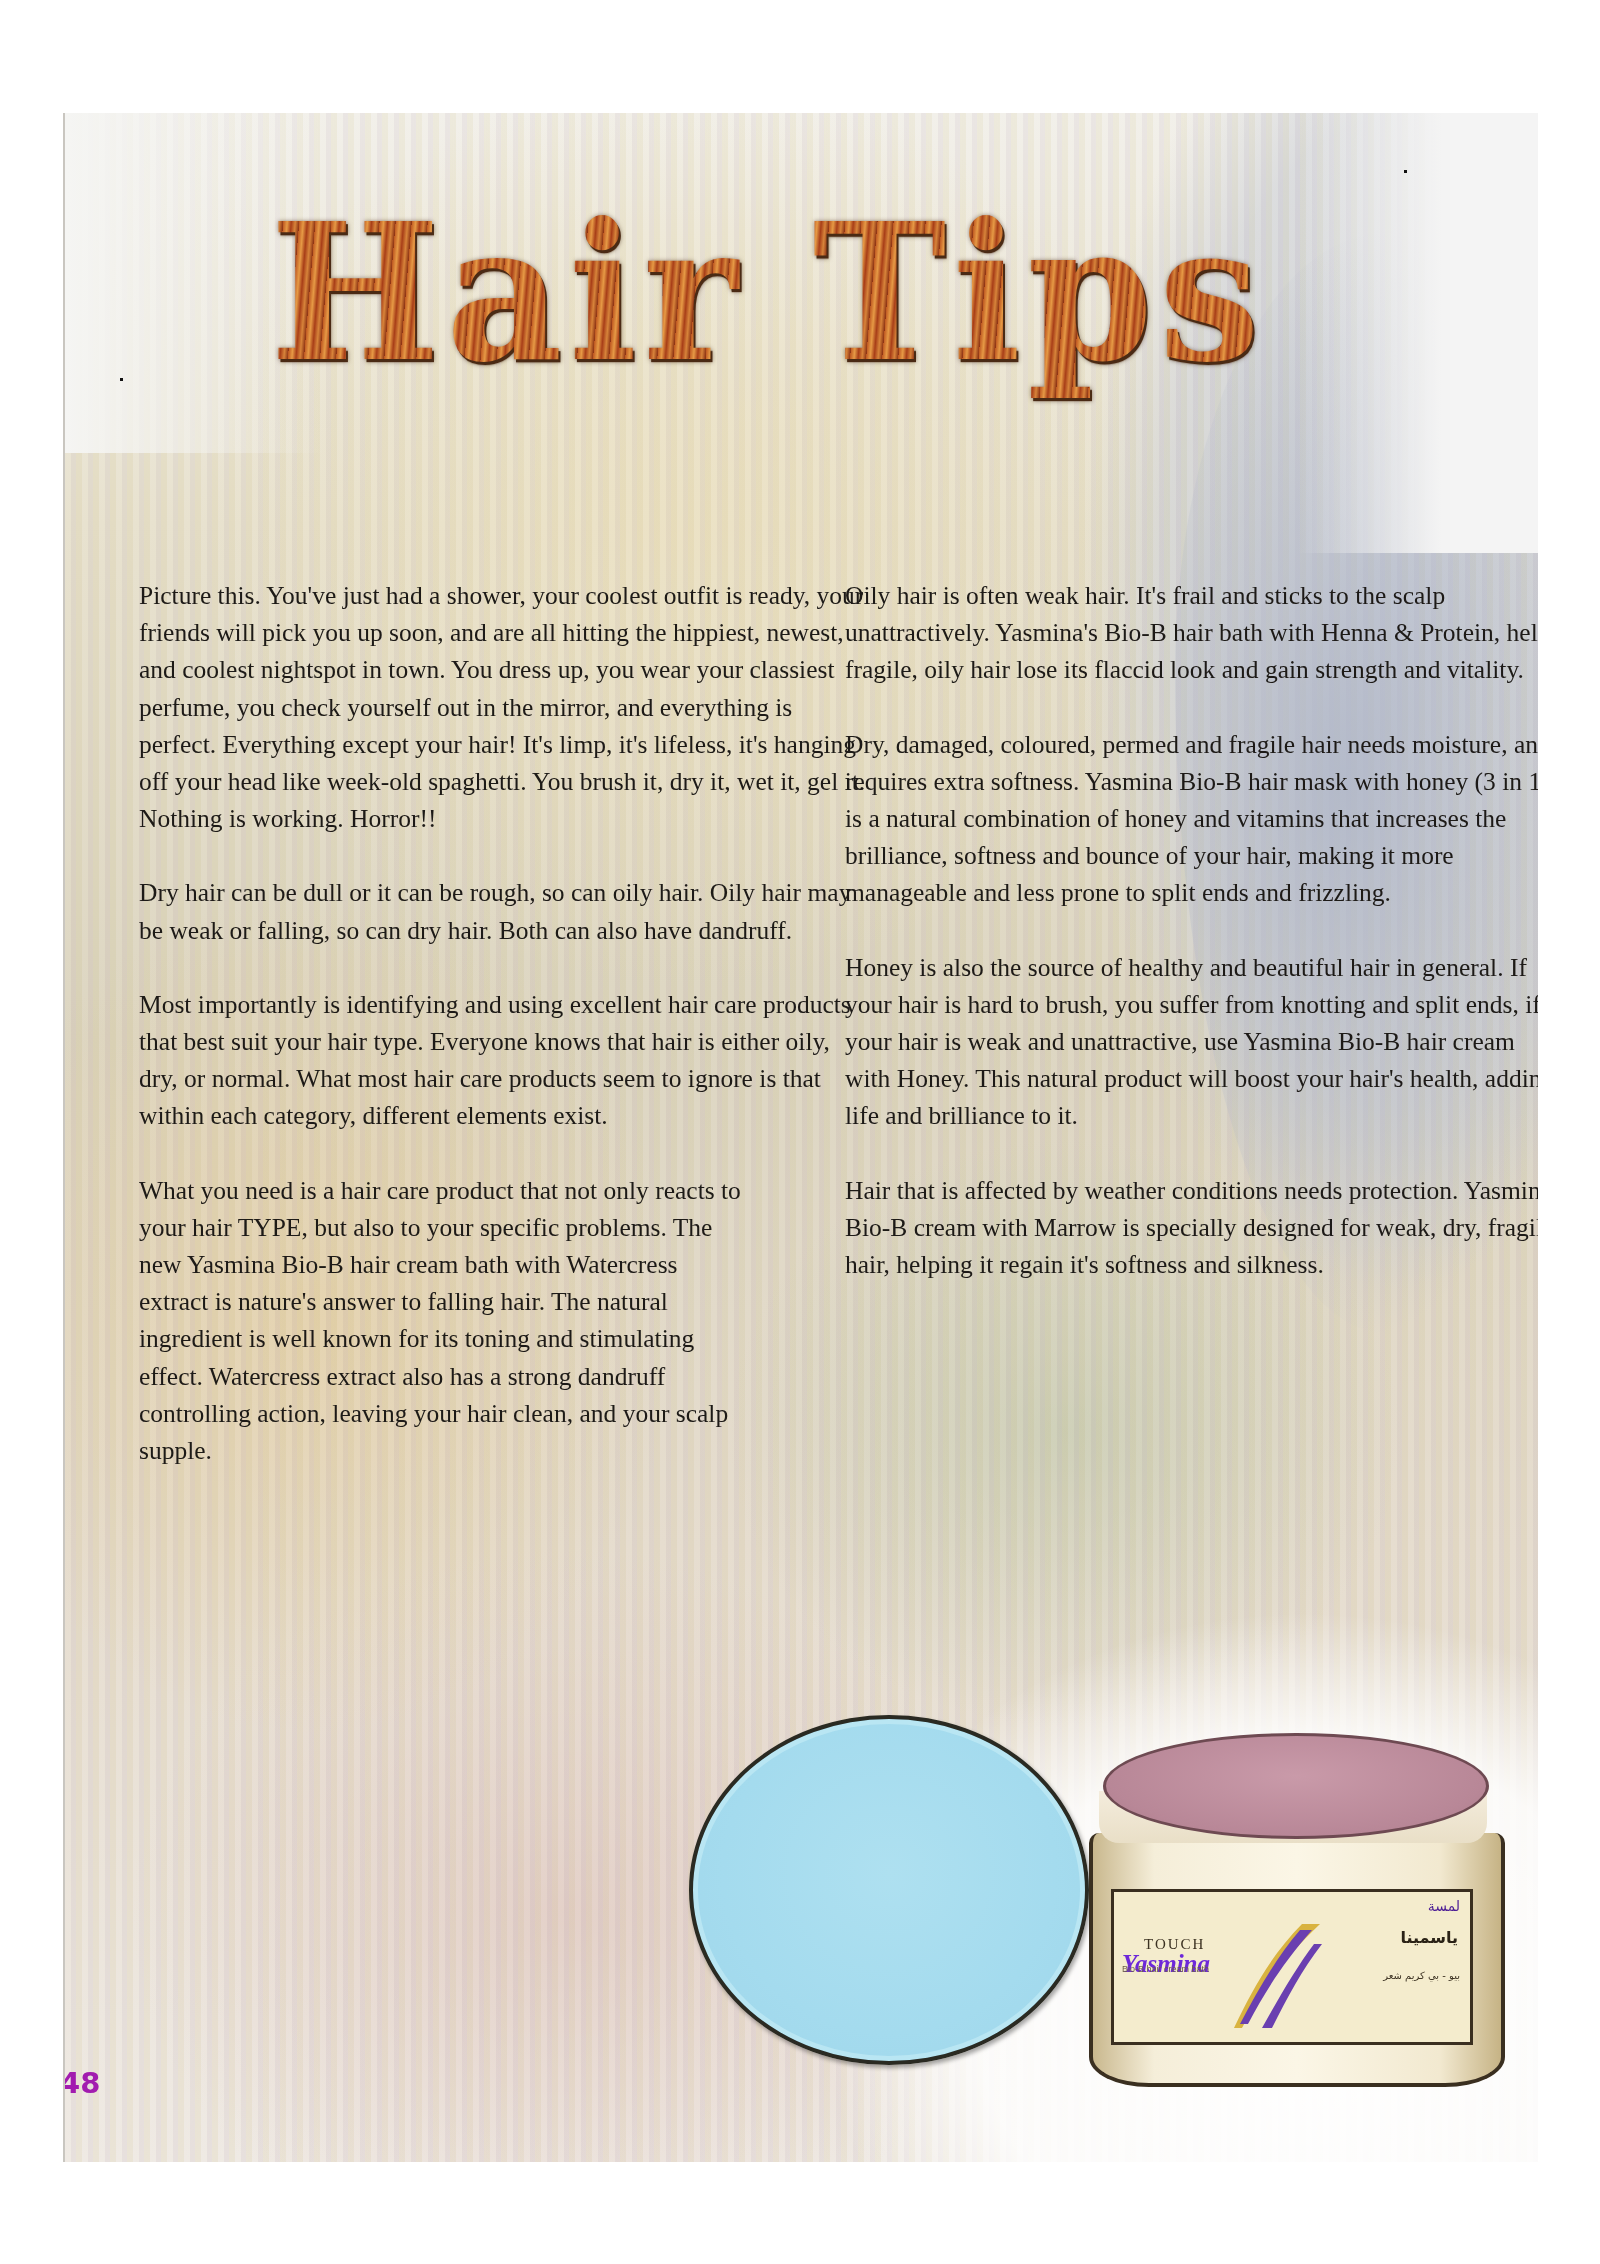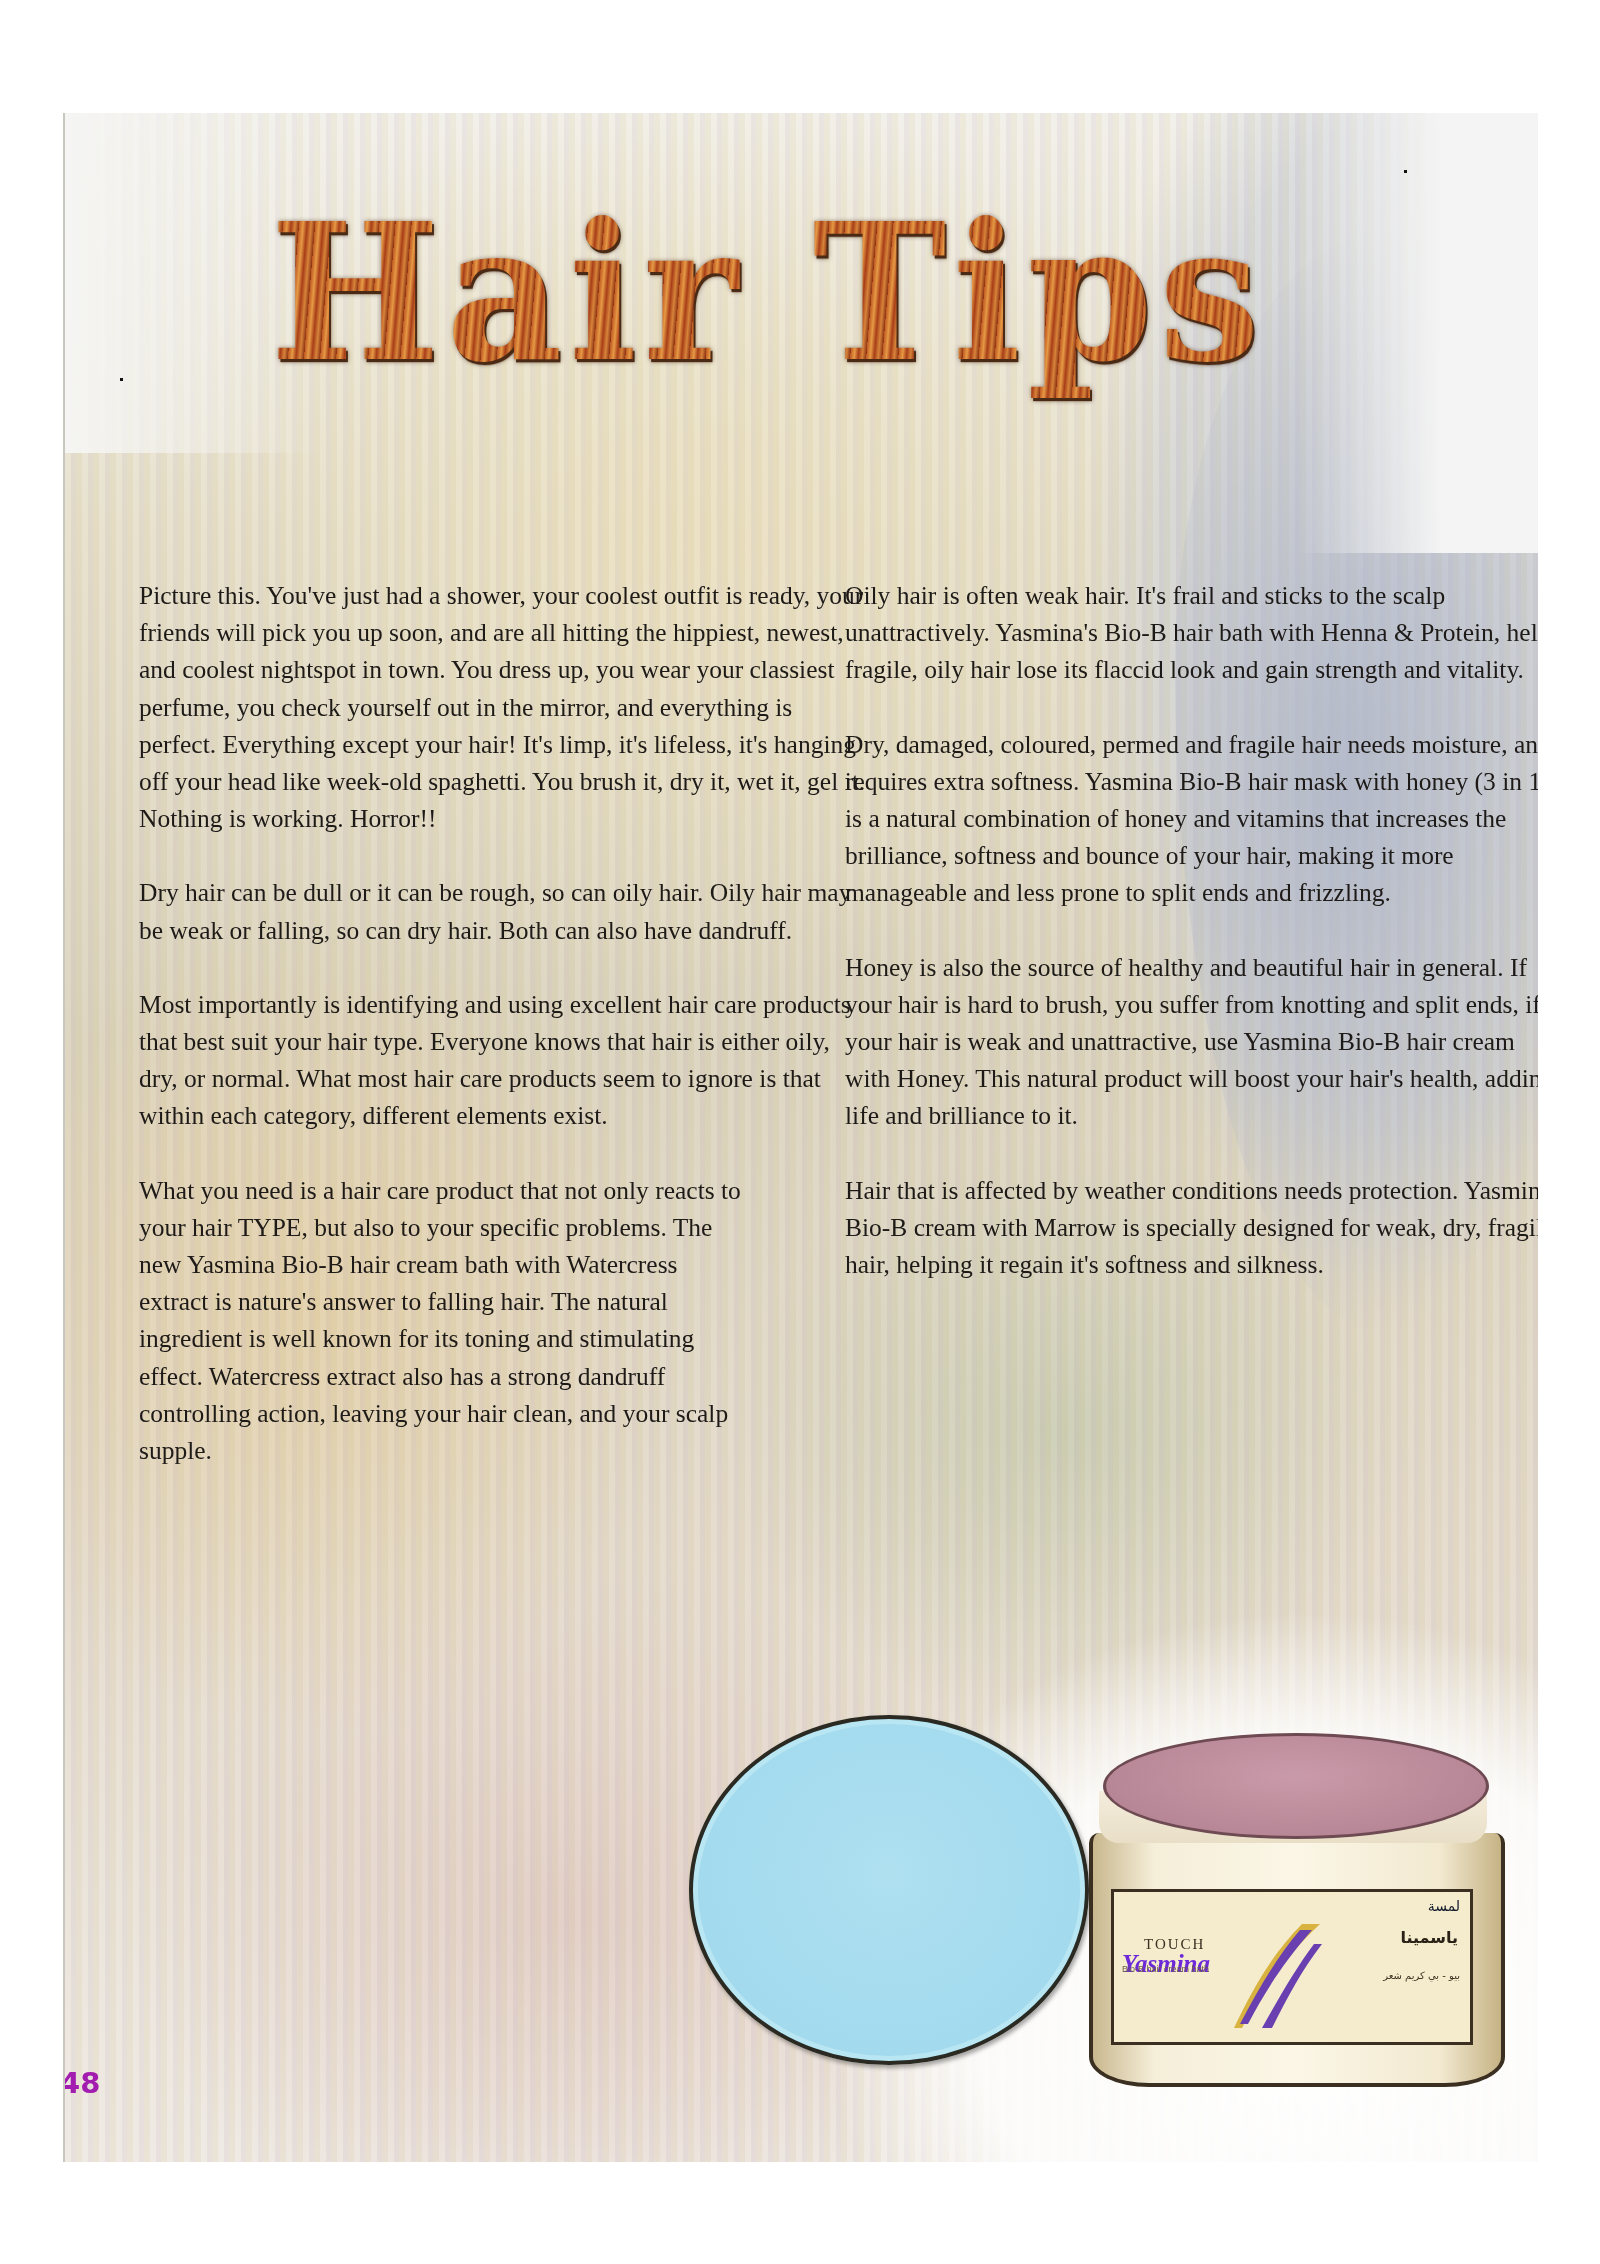--- a/index.html
+++ b/index.html
@@ -103,21 +103,21 @@
     position:absolute; left:26px; top:156px; width:356px; height:150px;
     border:3px solid #3a2f20; background:#f4eccd;
   }
   .label-brand-en { position:absolute; left:8px; top:10px; font-family:"Liberation Serif", serif; font-weight:bold; font-style:italic; font-size:25px; color:#6d28d9;margin-top:48px; }
   .label-touch { position:absolute; left:30px; top:44px; font-family:"Liberation Serif", serif; font-size:15px; letter-spacing:2px; color:#3a3020; }
   .label-small { position:absolute; left:8px; top:70px; width:110px; font-family:"Liberation Sans", sans-serif; font-size:9px; line-height:14px; color:#6b5f46; }
   .label-logo {
     position:absolute; left:118px; top:28px; width:90px; height:112px;
   }
   .label-brand-ar { position:absolute; right:12px; top:36px; font-family:"DejaVu Sans", sans-serif; font-weight:bold; font-size:16px; color:#2a2216; direction:rtl; }
-  .label-top-ar { position:absolute; right:10px; top:6px; font-family:"DejaVu Sans", sans-serif; font-size:14px; color:#0f172a; direction:rtl; }
+  .label-top-ar { position:absolute; right:10px; top:6px; font-family:"DejaVu Sans", sans-serif; font-size:14px; color:#4c1d95; direction:rtl; }
   .label-sub-ar { position:absolute; right:10px; top:76px; width:130px; font-family:"DejaVu Sans", sans-serif; font-size:10px; line-height:16px; color:#3c3222; direction:rtl; }
 
   .speck { position:absolute; width:3px; height:3px; background:#111; }
 </style>
 </head>
 <body>
 
 <div class="page">
   <div class="bg-hair"></div>
   <div class="bg-streaks"></div>

